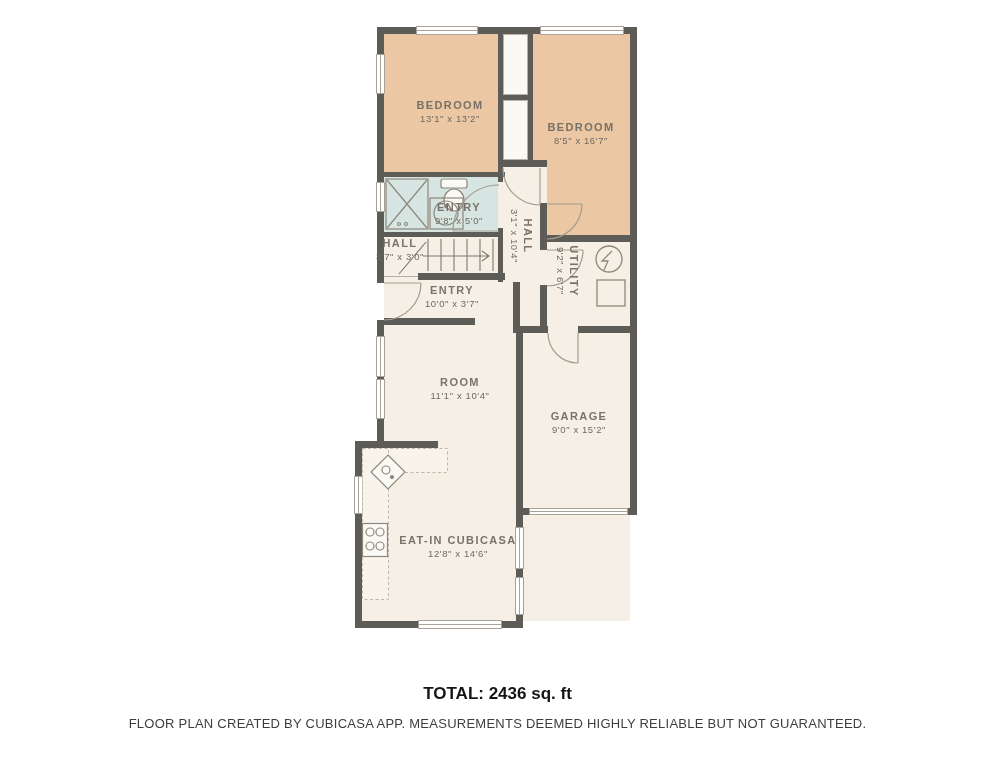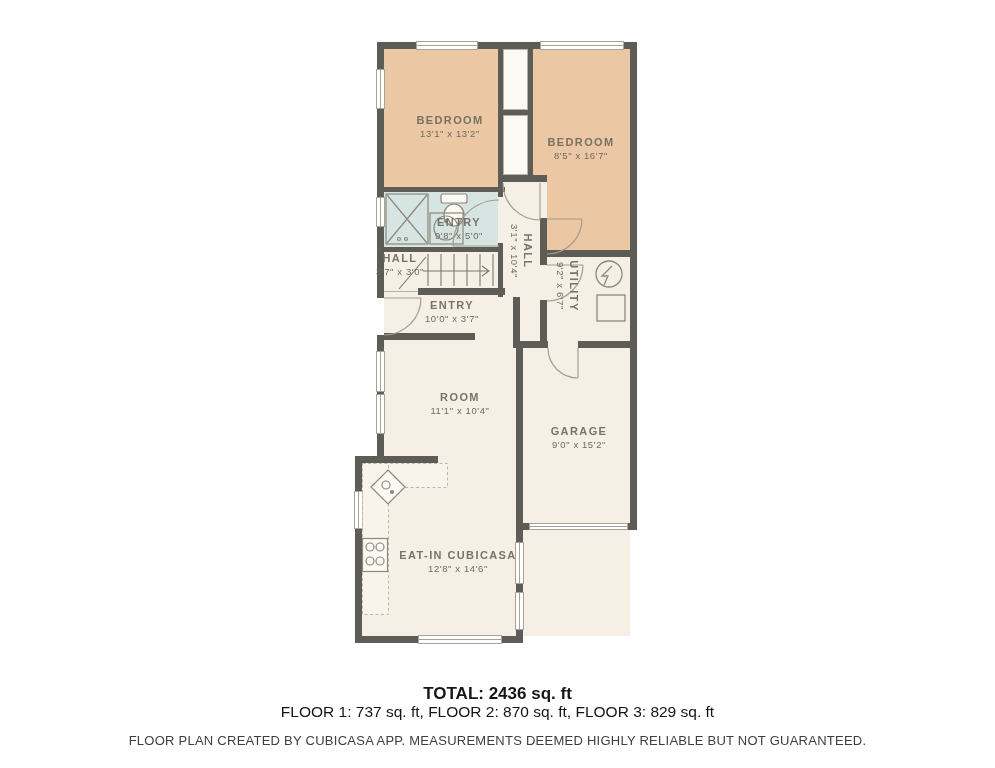--- a/index.html
+++ b/index.html
@@ -1,18 +1,18 @@
 <!DOCTYPE html>
 <html><head>
 <meta charset="utf-8">
 <style>
   html,body{margin:0;padding:0;background:#ffffff;}
   .stage{position:relative;width:995px;height:768px;background:#ffffff;overflow:hidden;
          font-family:"Liberation Sans", sans-serif;}
-  .plan{position:absolute;inset:0;margin-top:15px;}
+  .plan{position:absolute;inset:0;}
   .fill{position:absolute;}
   .base{background:#f5efe5;}
   .peach{background:#ebc7a3;}
   .blue{background:#d6e4e2;}
   .closet{background:#fbf9f4;border:1px solid #b8b2a5;box-sizing:border-box;}
   .w{position:absolute;background:#5d5c57;}
   .win{position:absolute;background:#ffffff;border:1px solid #a8a298;box-sizing:border-box;}
   .wh{background:linear-gradient(to bottom,#fff 40%,#a8a298 40%,#a8a298 58%,#fff 58%);}
   .wv{background:linear-gradient(to right,#fff 40%,#a8a298 40%,#a8a298 58%,#fff 58%);}
   svg.fx{position:absolute;left:0;top:0;pointer-events:none;}
@@ -172,16 +172,15 @@
       <div class="dm">9'0" x 15'2"</div>
     </div>
     <div class="lbl" style="left:458px;top:546px;">
       <div class="nm">EAT-IN CUBICASA</div>
       <div class="dm">12'8" x 14'6"</div>
     </div>
   </div>
 
   <div class="summary">
     <div class="f-total">TOTAL: 2436 sq. ft</div>
-    <div class="f-line">FLOOR 1: 737 sq. ft, FLOOR 2: 870 sq. ft, FLOOR 3: 829 sq. ft</div>
     <div class="f-disc">FLOOR PLAN CREATED BY CUBICASA APP. MEASUREMENTS DEEMED HIGHLY RELIABLE BUT NOT GUARANTEED.</div>
   </div>
 </div>
 
 </body></html>

